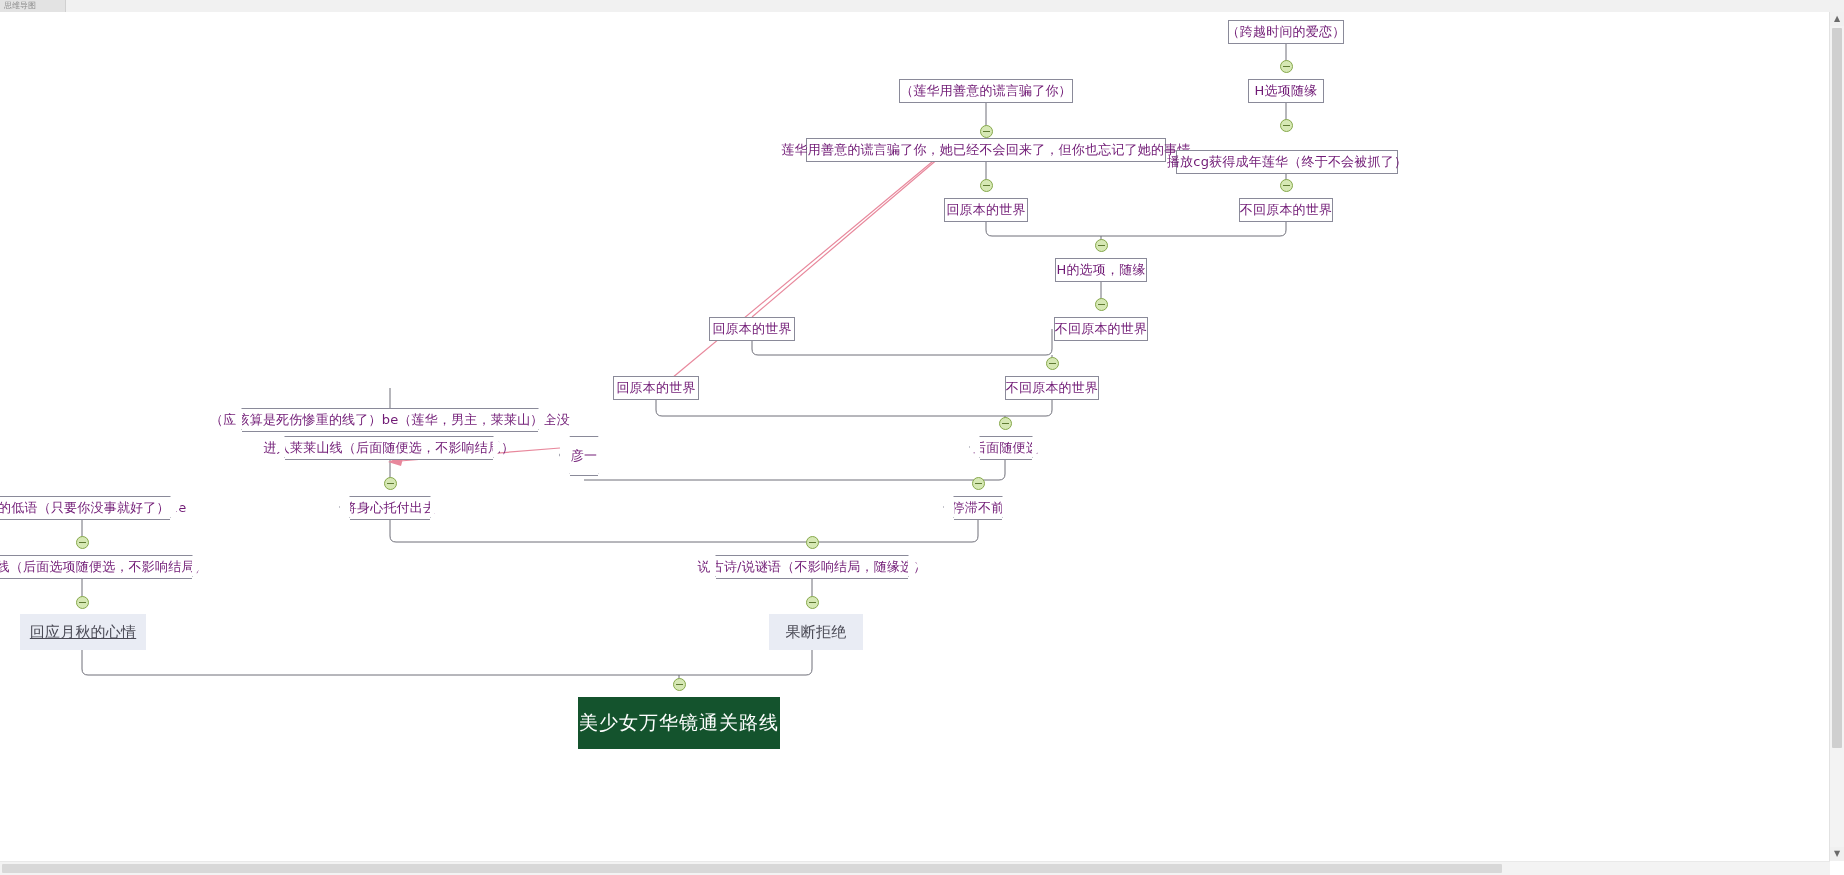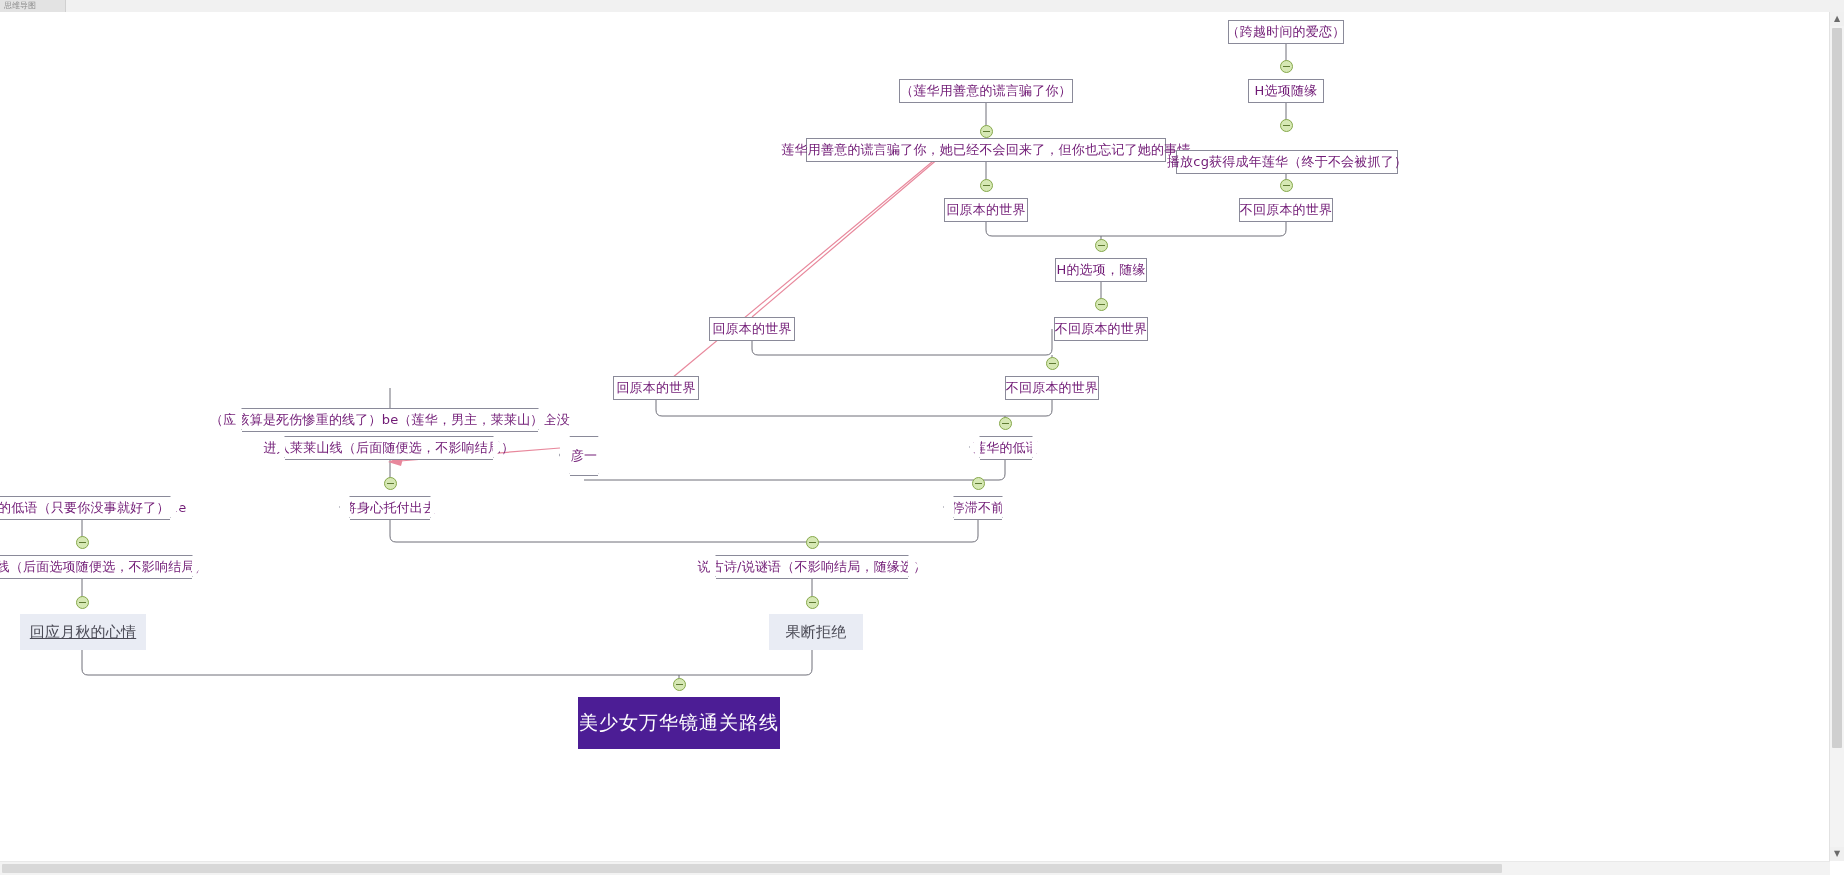--- a/index.html
+++ b/index.html
@@ -89,21 +89,21 @@
   .node.hex::after{
     right:-11px;
     clip-path:polygon(0 0,0 100%,100% 50%);
     border-top:1px solid #8a8a99;border-bottom:1px solid #8a8a99;
     background:#fff;
   }
   .node.fill-grey{
     background:#e9ecf4;border:none;font-size:15px;color:#4a4a55;
   }
   .node.root{
-    background:#4c1d95;color:#ffffff;border:none;font-size:19px;
+    background:#14532d;color:#ffffff;border:none;font-size:19px;
     letter-spacing:1px;
   }
   
   .toggle{
     position:absolute;width:13px;height:13px;border-radius:50%;
     background:#d6e8b4;border:1px solid #86a84b;
     box-sizing:border-box;
   }
   .toggle::after{
     content:"";position:absolute;left:2px;top:5px;width:7px;height:1px;
@@ -203,21 +203,21 @@
     <div class="node rect" style="left:944px;top:186px;width:84px;height:24px;">回原本的世界</div>
     <div class="node rect" style="left:1239px;top:186px;width:94px;height:24px;">不回原本的世界</div>
     <div class="node rect" style="left:1055px;top:246px;width:92px;height:24px;">H的选项，随缘</div>
     <div class="node rect" style="left:709px;top:305px;width:86px;height:24px;">回原本的世界</div>
     <div class="node rect" style="left:1054px;top:305px;width:94px;height:24px;">不回原本的世界</div>
     <div class="node hex" style="left:242px;top:364px;width:296px;height:24px;margin-top:32px;">（应该算是死伤惨重的线了）be（莲华，男主，莱莱山）全没</div>
     <div class="node rect" style="left:613px;top:364px;width:86px;height:24px;">回原本的世界</div>
     <div class="node rect" style="left:1005px;top:364px;width:94px;height:24px;">不回原本的世界</div>
     <div class="node hex" style="left:285px;top:424px;width:208px;height:24px;">进入莱莱山线（后面随便选，不影响结局）</div>
     <div class="node hex" style="left:570px;top:424px;width:28px;height:40px;">彦一</div>
-    <div class="node hex" style="left:980px;top:424px;width:52px;height:24px;">莲华的低语</div>
+    <div class="node hex" style="left:980px;top:424px;width:52px;height:24px;">后面随便选</div>
     <div class="node hex" style="left:-12px;top:484px;width:182px;height:24px;">莲华的低语（只要你没事就好了）ne</div>
     <div class="node hex" style="left:350px;top:484px;width:80px;height:24px;">将身心托付出去</div>
     <div class="node hex" style="left:954px;top:484px;width:48px;height:24px;">停滞不前</div>
     <div class="node hex" style="left:-14px;top:543px;width:206px;height:24px;">月秋线（后面选项随便选，不影响结局）</div>
     <div class="node hex" style="left:716px;top:543px;width:192px;height:24px;">说古诗/说谜语（不影响结局，随缘选）</div>
     <div class="node fill-grey" style="left:20px;top:602px;width:126px;height:36px;text-decoration:underline;">回应月秋的心情</div>
     <div class="node fill-grey" style="left:769px;top:602px;width:94px;height:36px;">果断拒绝</div>
     <div class="node root" style="left:578px;top:685px;width:202px;height:52px;">美少女万华镜通关路线</div>
 
   </div>

